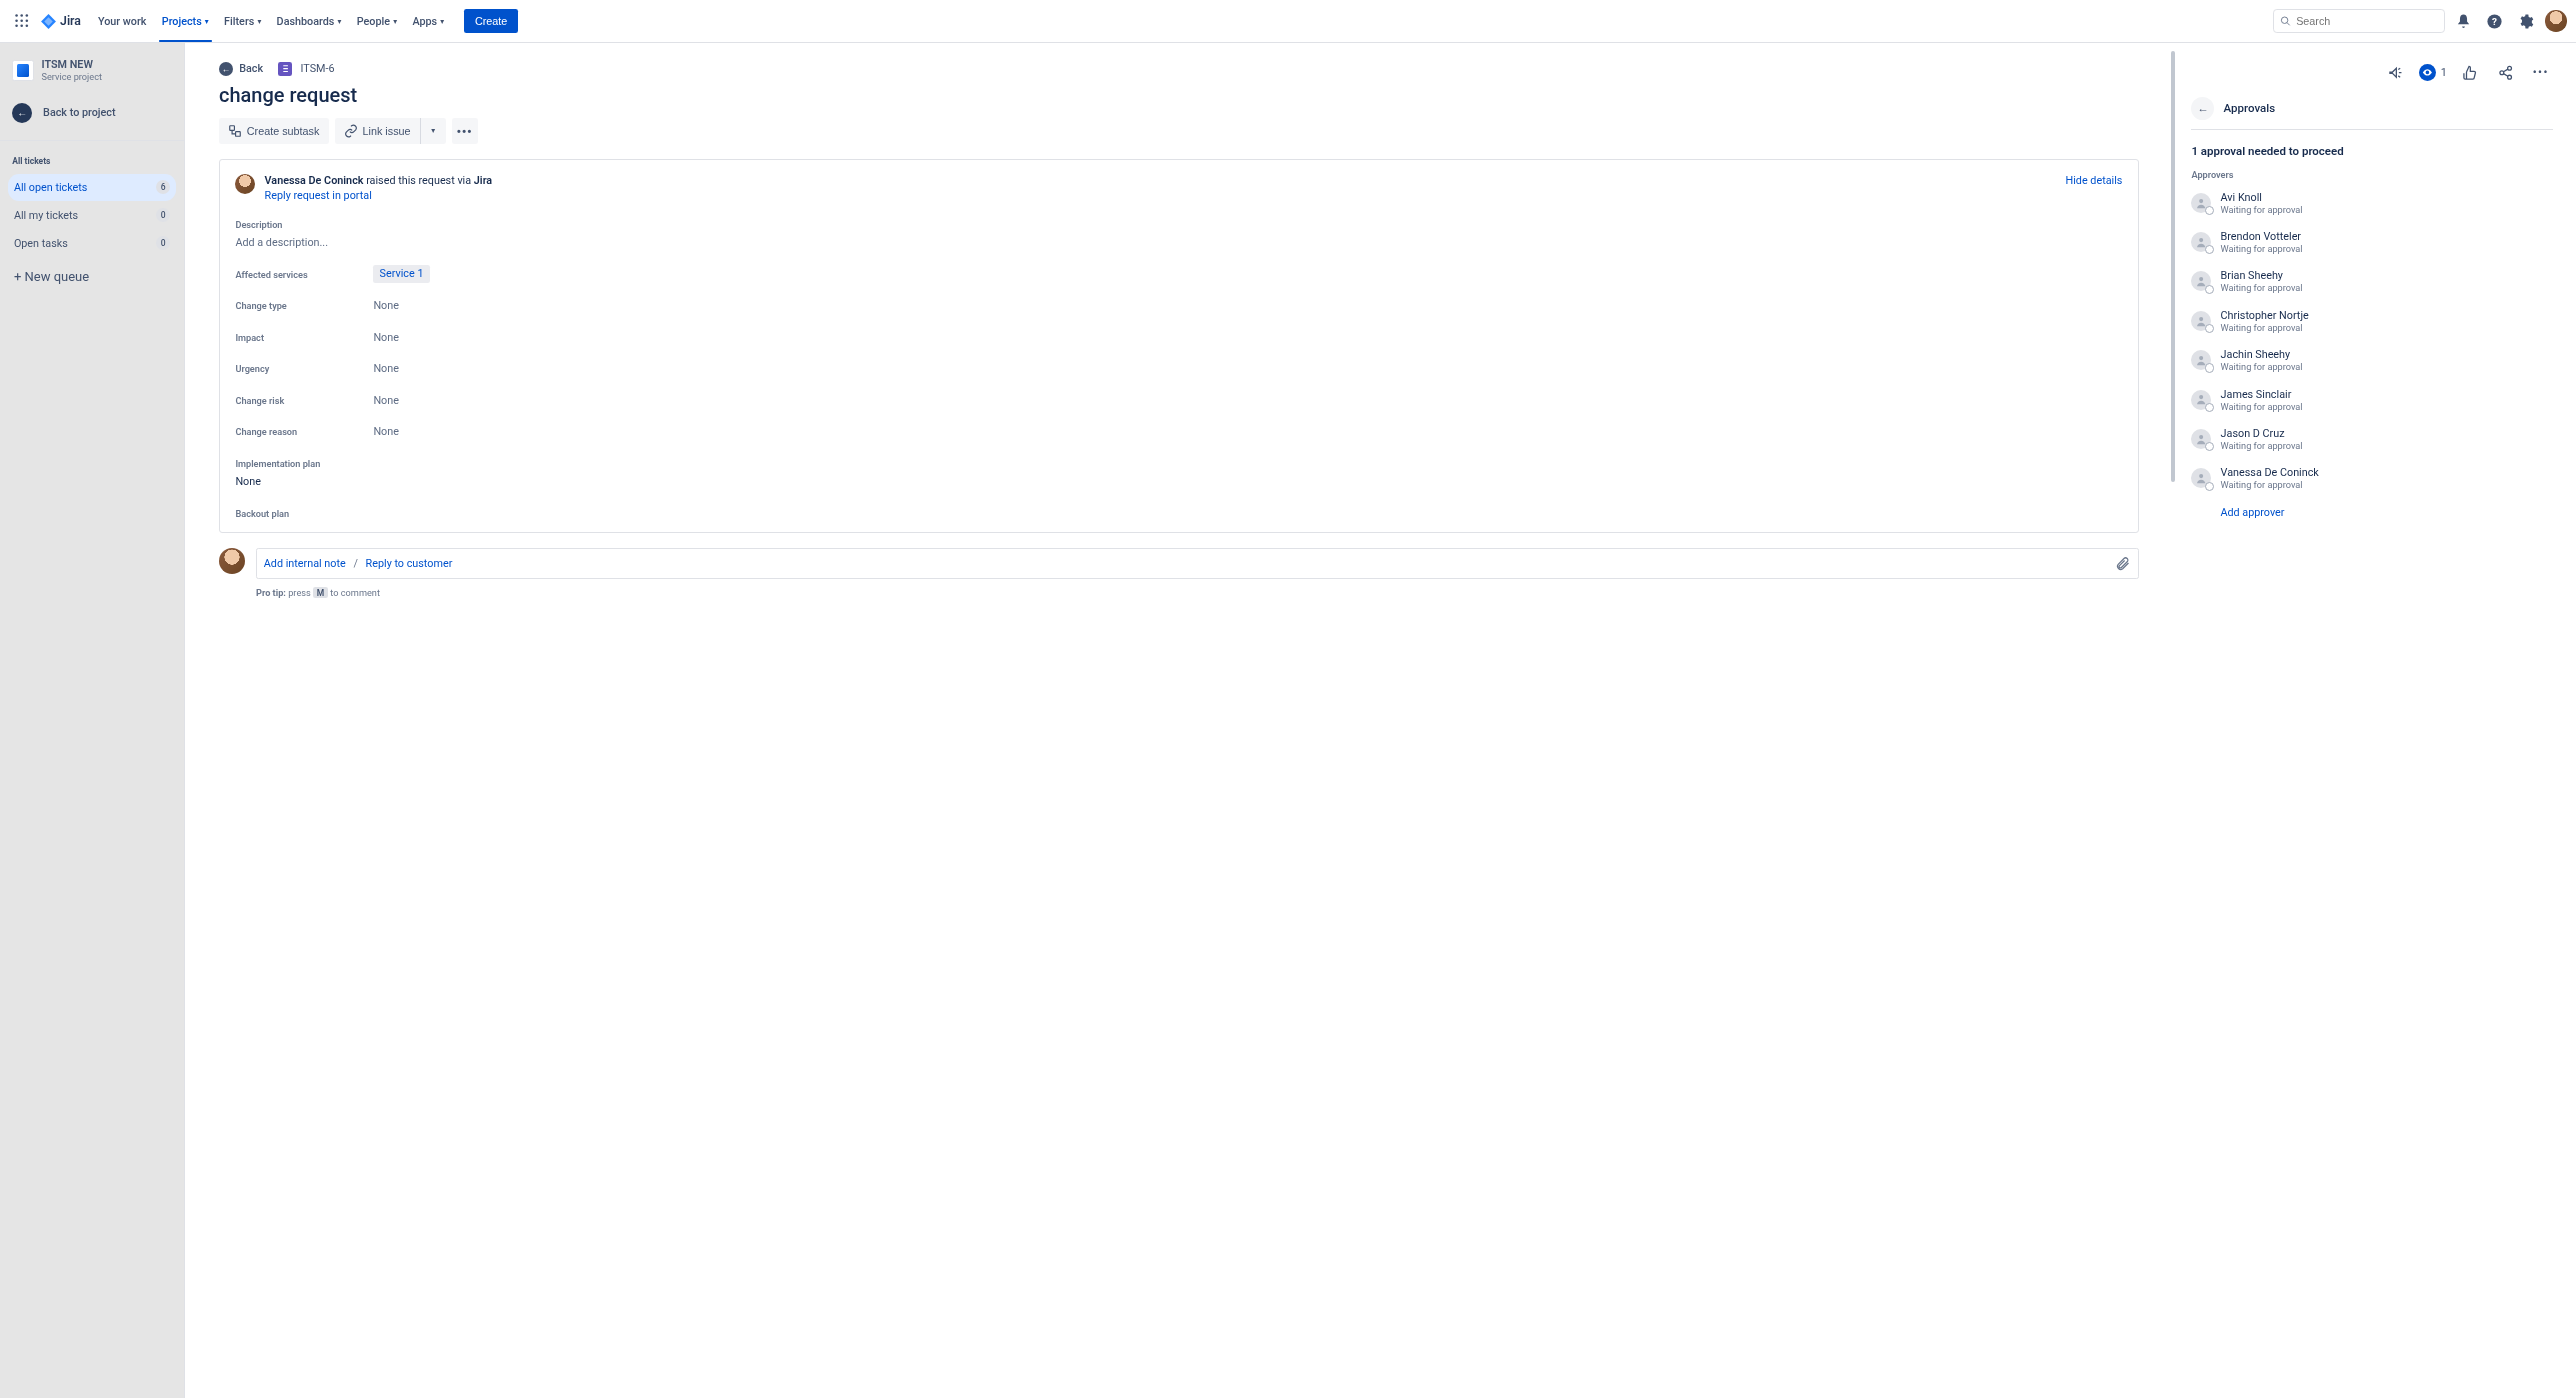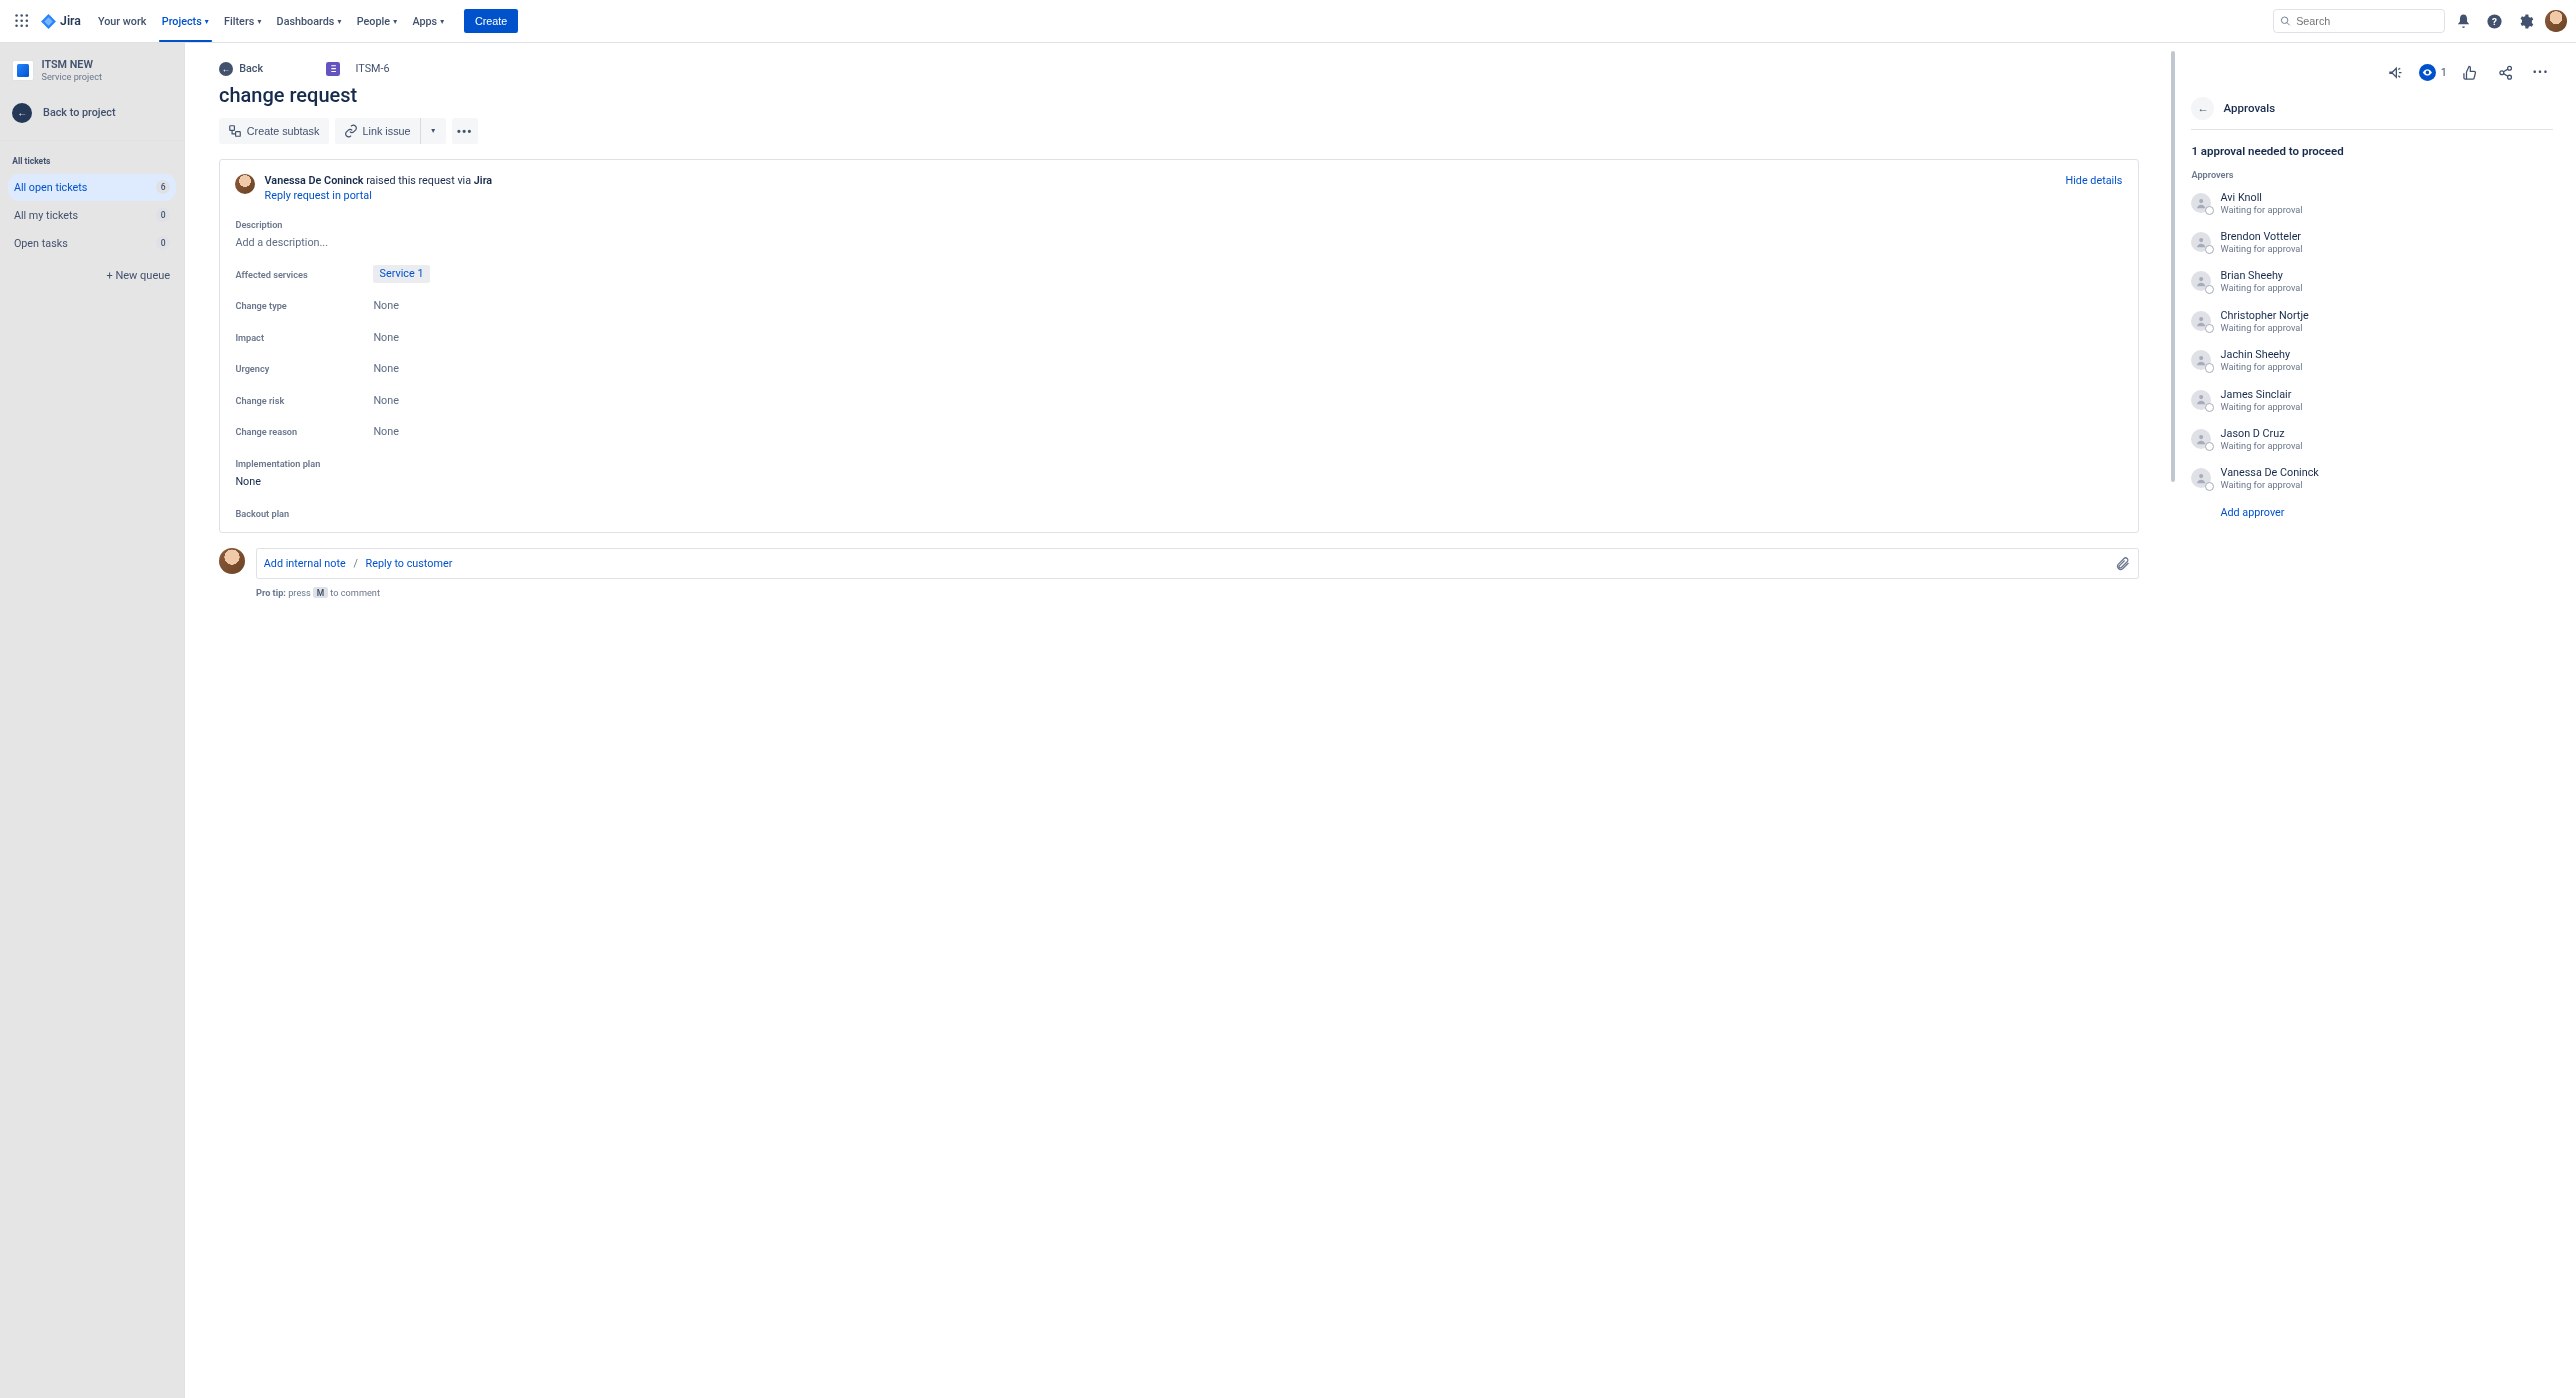--- a/index.html
+++ b/index.html
@@ -46,29 +46,29 @@
   .proj-name { font-weight:600; font-size:10.8px; color:#42526E; }
   .proj-sub { font-size:9.2px; color:#6B778C; }
   .back-link { display:flex; align-items:center; gap:10.8px; padding:6.2px 4.6px; margin-bottom:10.8px; cursor:pointer; color:#42526E; font-weight:500; }
   .back-circle { width:20px; height:20px; border-radius:50%; background:#253858; color:#fff; display:flex; align-items:center; justify-content:center; font-size:10px; }
   .sb-divider { height:1.5px; background:#DFE1E6; margin:0 -7.7px 9.2px -7.7px; }
   .sb-section-title { font-size:8.5px; font-weight:700; letter-spacing:0; color:#42526E; padding:6.2px 4.6px; }
   .queue-item { display:flex; align-items:center; justify-content:space-between; padding:6.2px 6.2px; border-radius:2.3px; cursor:pointer; color:#42526E; font-size:10.8px; margin-top:1.5px; }
   .queue-item.active { background:#DEEBFF; color:#0052CC;border-radius:11px; }
   .queue-count { background:#DFE1E6; color:#42526E; font-size:8.5px; min-width:14px; height:14px; padding:0 4.6px; border-radius:7px; display:flex; align-items:center; justify-content:center; font-weight:500; }
   .queue-item.active .queue-count { background:#DFE1E6; color:#42526E; }
-  .new-queue { padding:7.7px 6.2px; color:#42526E; cursor:pointer; font-size:11px; margin-top:4.6px;text-align:right; }
+  .new-queue { padding:7.7px 6.2px; color:#42526E; cursor:pointer; font-size:13px; margin-top:4.6px; }
 
   
   .content { flex:1; display:flex; overflow:hidden; }
   .issue-main { flex:1; overflow-y:auto; padding:18.5px 31px 15.4px 34px; }
   .breadcrumb-row { display:flex; align-items:center; gap:15.4px; margin-bottom:7.7px; }
   .bc-back { display:flex; align-items:center; gap:6.2px; color:#42526E; font-size:10.8px; cursor:pointer; font-weight:500; }
   .bc-back-icon { width:14px; height:14px; border-radius:50%; background:#42526E; color:#fff; display:flex; align-items:center; justify-content:center; font-size:8.5px; }
-  .bc-issue { display:flex; align-items:center; gap:15px; color:#42526E; font-size:10.8px; cursor:pointer;margin-left:48px; }
+  .bc-issue { display:flex; align-items:center; gap:8px; color:#42526E; font-size:10.8px; cursor:pointer; }
   .issue-type-icon { width:14px; height:14px; border-radius:2.3px; background:#6554C0; display:flex; align-items:center; justify-content:center; }
   .issue-title { font-size:20px; font-weight:500; color:#172B4D; margin-bottom:10.8px; }
   .action-row { display:flex; gap:6.2px; margin-bottom:15.4px; }
   .act-btn { background:#091E420A; border:none; height:26px; padding:0 9.2px; border-radius:2.3px; display:flex; align-items:center; gap:4.6px; cursor:pointer; font-size:10.8px; color:#42526E; font-weight:500; }
   .act-btn-group { display:flex; }
   .act-btn-group .act-btn:first-child { border-top-right-radius:0; border-bottom-right-radius:0; }
   .act-btn-split { background:#091E420A; border:none; height:26px; width:26px; border-radius:0 2.3px 2.3px 0; border-left:0.8px solid rgba(9,30,66,0.13); display:flex; align-items:center; justify-content:center; cursor:pointer; color:#42526E; }
   .act-icon { width:26px; padding:0; justify-content:center; }
 
   .request-card { border:0.8px solid #DFE1E6; border-radius:3.1px; padding:14px 15.4px 7.7px 15.4px; }

